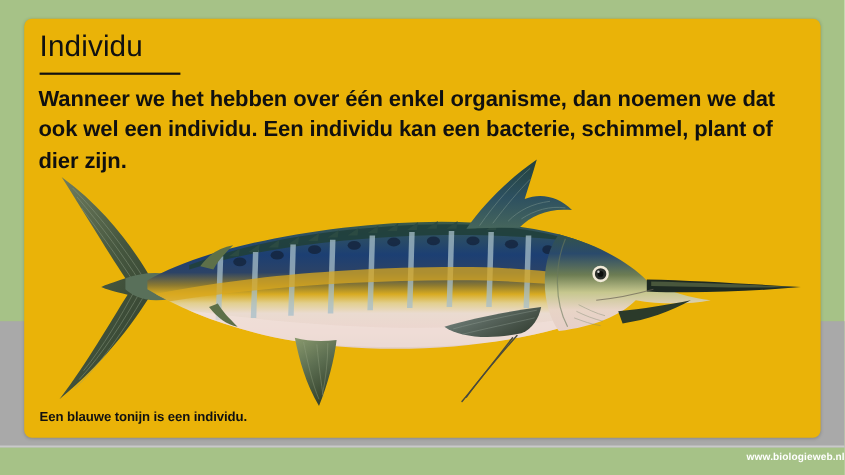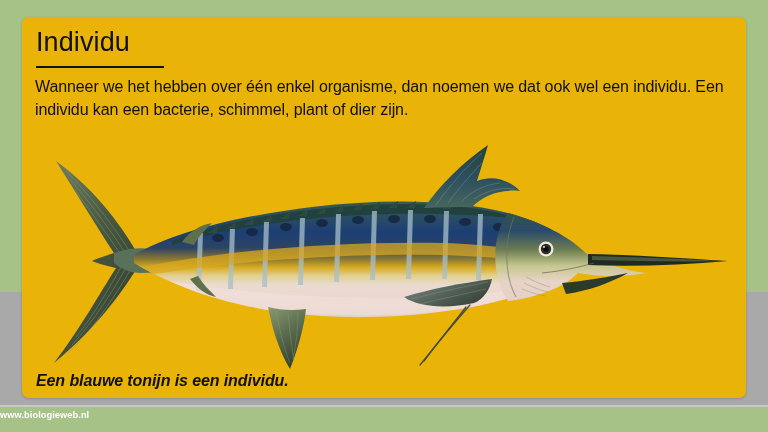--- a/index.html
+++ b/index.html
@@ -74,32 +74,32 @@
     width: 128px;
     height: 2px;
     background: #111111;
   }
 
   .body-text {
     position: absolute;
     left: 13px;
     top: 59px;
     width: 700px;
-    font-size: 16px;
+    font-size: 20px;
     line-height: 1.42;
     color: #101010;
     letter-spacing: -0.1px;
+    font-weight: bold;
   }
 
   .caption {
     position: absolute;
     left: 14px;
     top: 355px;
-    font-size: 16px;
-    font-style: italic;
+    font-size: 12px;
     font-weight: 600;
     color: #111111;
     letter-spacing: -0.1px;
   }
 
   
   .fish-wrap {
     position: absolute;
     left: 0px;
     top: 120px;
@@ -119,21 +119,21 @@
     top: 407px;
     width: 768px;
     height: 25px;
     background: #a6c287;
   }
   .footer-url {
     position: absolute;
     left: 0;
     top: 410px;
     width: 768px;
-    text-align: left;
+    text-align: right;
     font-size: 9.2px;
     font-weight: 700;
     color: #ffffff;
     letter-spacing: 0.1px;
   }
 </style>
 </head>
 <body>
 
 <div class="slide">

